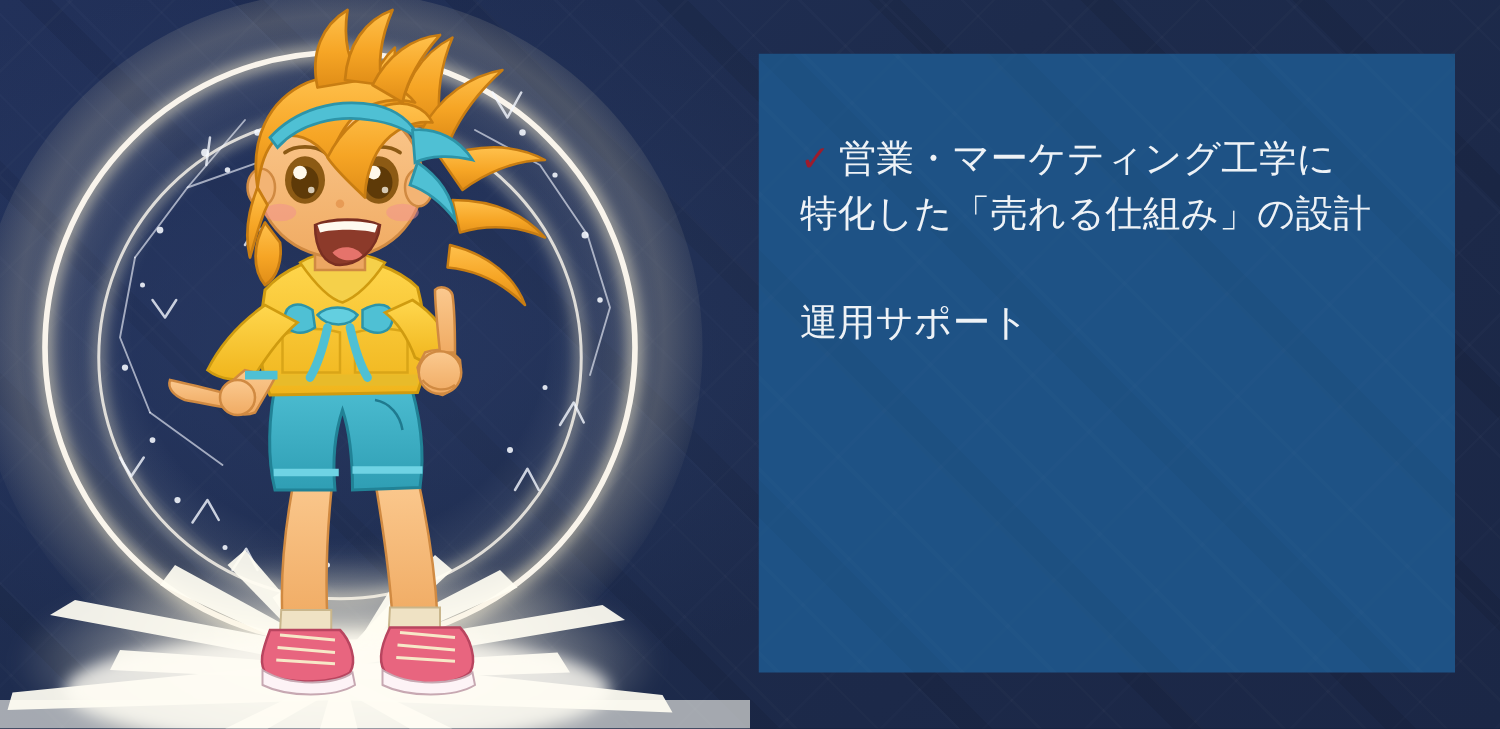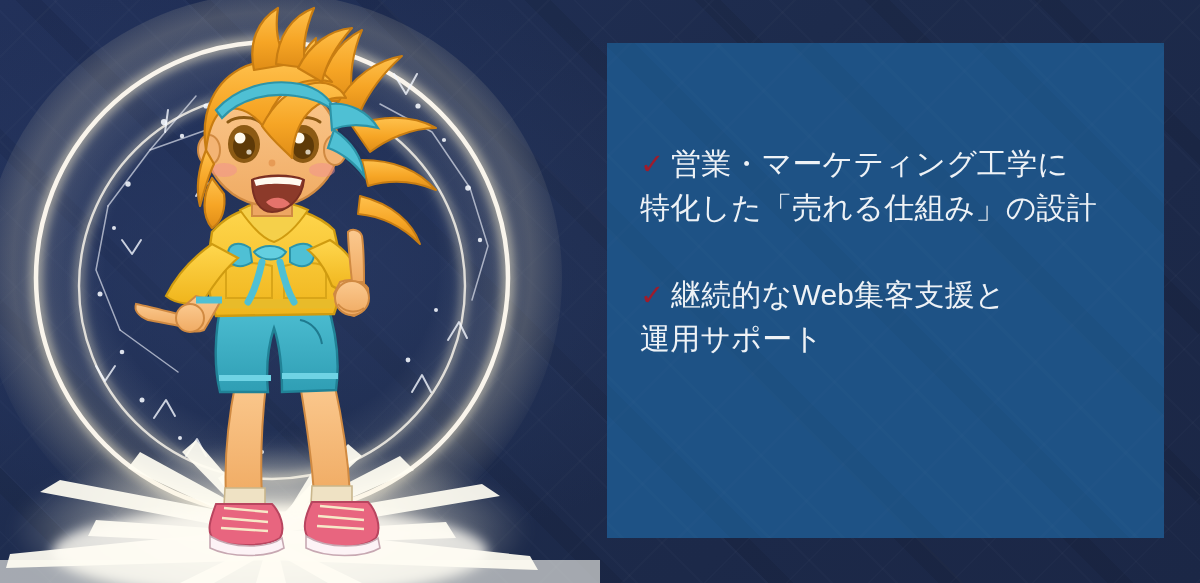--- a/index.html
+++ b/index.html
@@ -79,21 +79,21 @@
         rgba(255,255,255,0) 3px, rgba(255,255,255,0) 52px),
       repeating-linear-gradient(-45deg,
         rgba(255,255,255,.018) 0px, rgba(255,255,255,.018) 3px,
         rgba(255,255,255,0) 3px, rgba(255,255,255,0) 64px),
       repeating-linear-gradient(45deg,
         rgba(0,0,0,.05) 0px, rgba(0,0,0,.05) 22px,
         rgba(0,0,0,0) 22px, rgba(0,0,0,0) 130px);
   }
   .panel-inner {
     position: relative;
-    padding: 99px 0 0 33px;
+    padding: 63px 0 0 33px;
   }
 
   .benefit {
     margin: 0 0 43px 0;
     color: #eef2f6;
     font-size: 30px;
     line-height: 1.47;
     font-weight: 300;
     letter-spacing: .006em;
     white-space: nowrap;
@@ -379,20 +379,19 @@
     <div class="panel-texture"></div>
     <div class="panel-inner">
 
       <p class="benefit">
         <span class="benefit-line"><span class="check">✓</span><span>営業・マーケティング工学に</span></span>
         <span class="benefit-line">特化した「売れる仕組み」の設計</span>
       </p>
 
 
       <p class="benefit">
-        <span class="benefit-line"><span class="check">✓</span><span>継続的なWeb集客支援と</span></span>
         <span class="benefit-line">運用サポート</span>
       </p>
 
     </div>
   </div>
 
 </div>
 
 </body></html>

